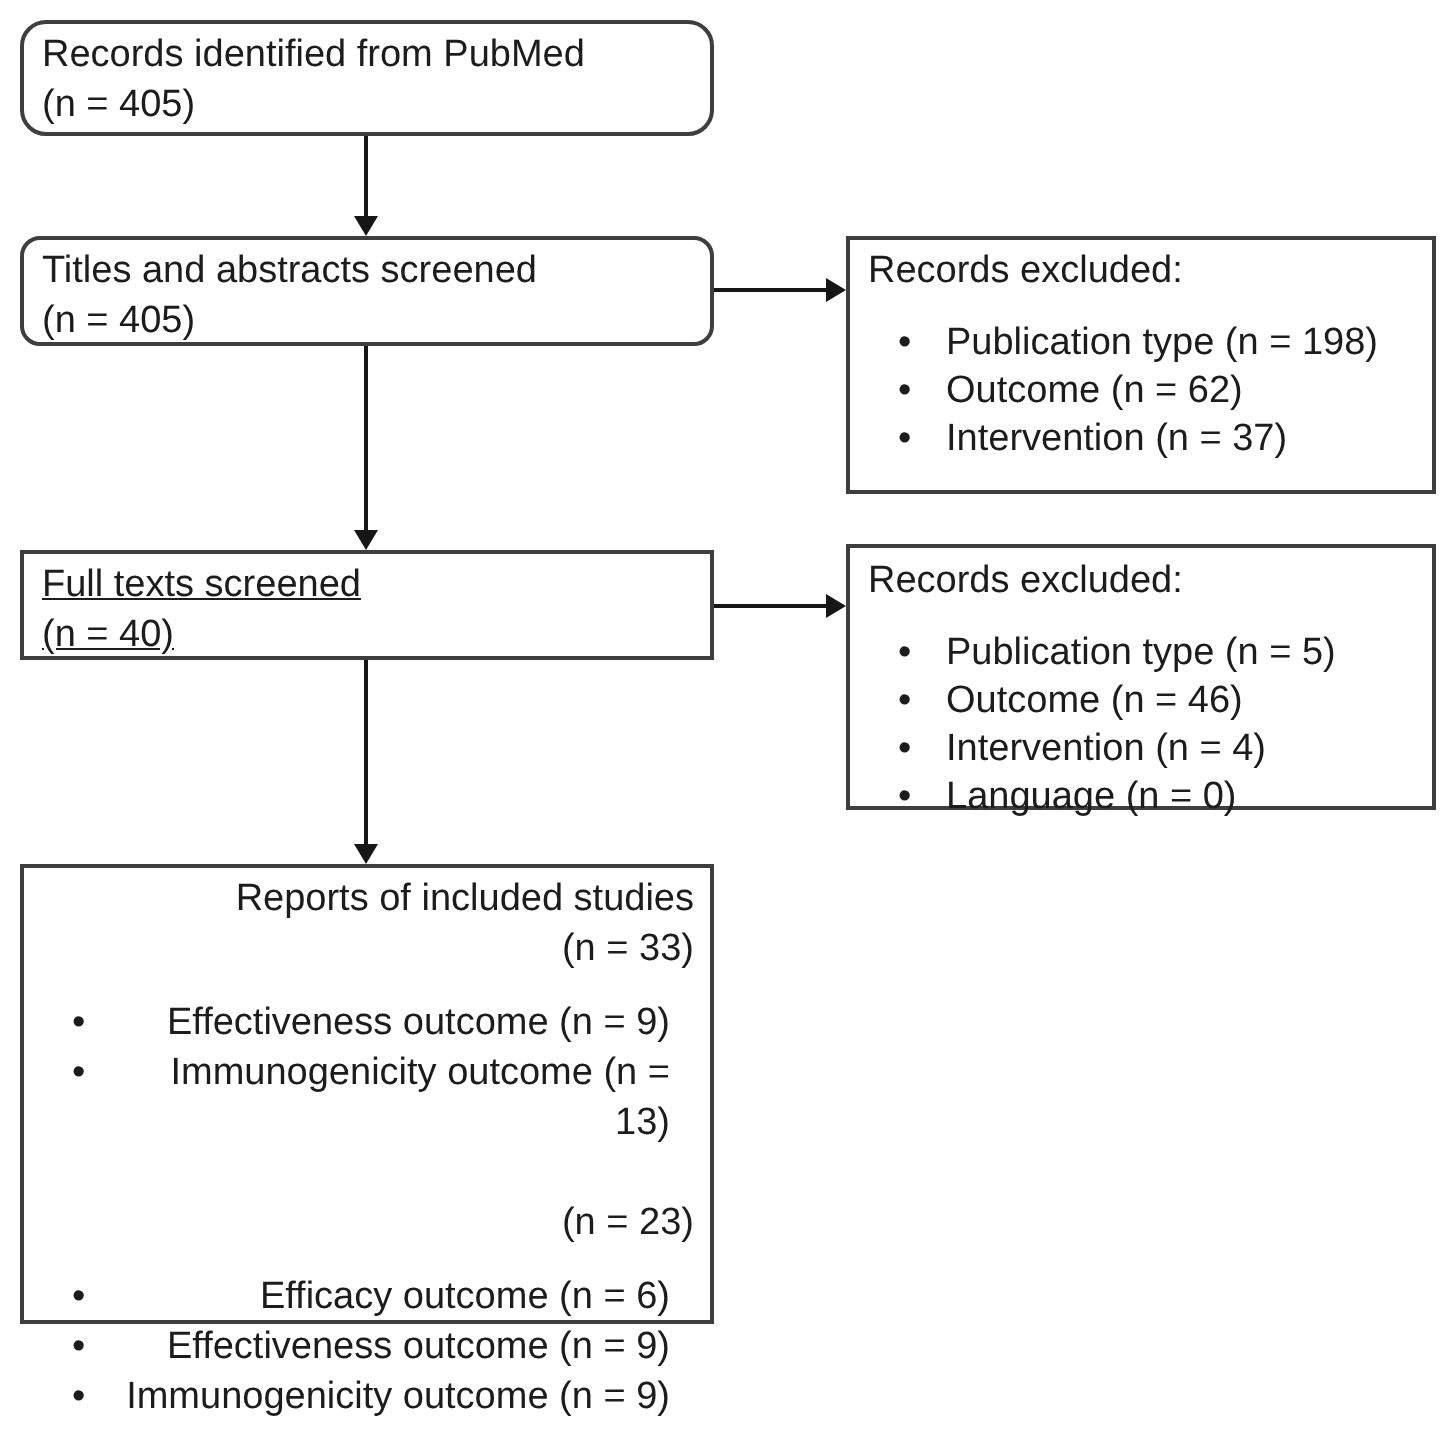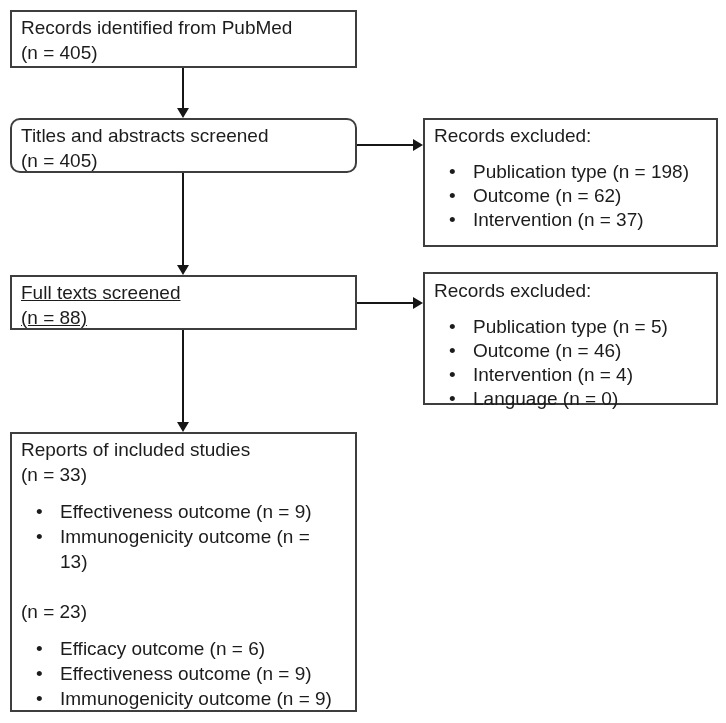--- a/index.html
+++ b/index.html
@@ -18,24 +18,24 @@
     overflow: hidden;
   }
   .box {
     position: absolute;
     box-sizing: border-box;
     border: 2px solid #3e3e3e;
     background: #ffffff;
     padding: 3px 8px 3px 9px;
     line-height: 25px;
   }
-  #box-identified { left: 10px; top: 10px;  width: 347px; height: 58px; }
+  #box-identified { left: 10px; top: 10px;  width: 347px; height: 58px; border-radius: 13px; }
   #box-screened   { left: 10px; top: 118px; width: 347px; height: 55px; border-radius: 10px; }
   #box-fulltext   { left: 10px; top: 275px; width: 347px; height: 55px; text-decoration: underline; }
-  #box-included   { left: 10px; top: 432px; width: 347px; height: 280px; }
+  #box-included   { left: 10px; top: 432px; width: 347px; height: 230px; text-align: right; }
   #box-excl1      { left: 423px; top: 118px; width: 295px; height: 129px; line-height: 24px; padding-top: 4px; }
   #box-excl2      { left: 423px; top: 272px; width: 295px; height: 133px; line-height: 24px; padding-top: 5px; }
 
   ul.reasons, ul.outcomes {
     margin: 12px;
     padding: 0;
     list-style: none;
   }
   ul.reasons li, ul.outcomes li {
     position: relative;
@@ -114,21 +114,21 @@
       <li>Outcome (n = 62)</li>
       <li>Intervention (n = 37)</li>
     </ul>
   </div>
 
   <div class="vline" id="arrow2-line"></div>
   <div class="head-down" id="arrow2-head"></div>
 
   <div class="box" id="box-fulltext">
     <div>Full texts screened</div>
-    <div>(n = 88)</div>
+    <div>(n = 40)</div>
   </div>
 
   <div class="hline" id="harrow2-line"></div>
   <div class="head-right" id="harrow2-head"></div>
 
   <div class="box" id="box-excl2">
     <div>Records excluded:</div>
     <ul class="reasons">
       <li>Publication type (n = 5)</li>
       <li>Outcome (n = 46)</li>

